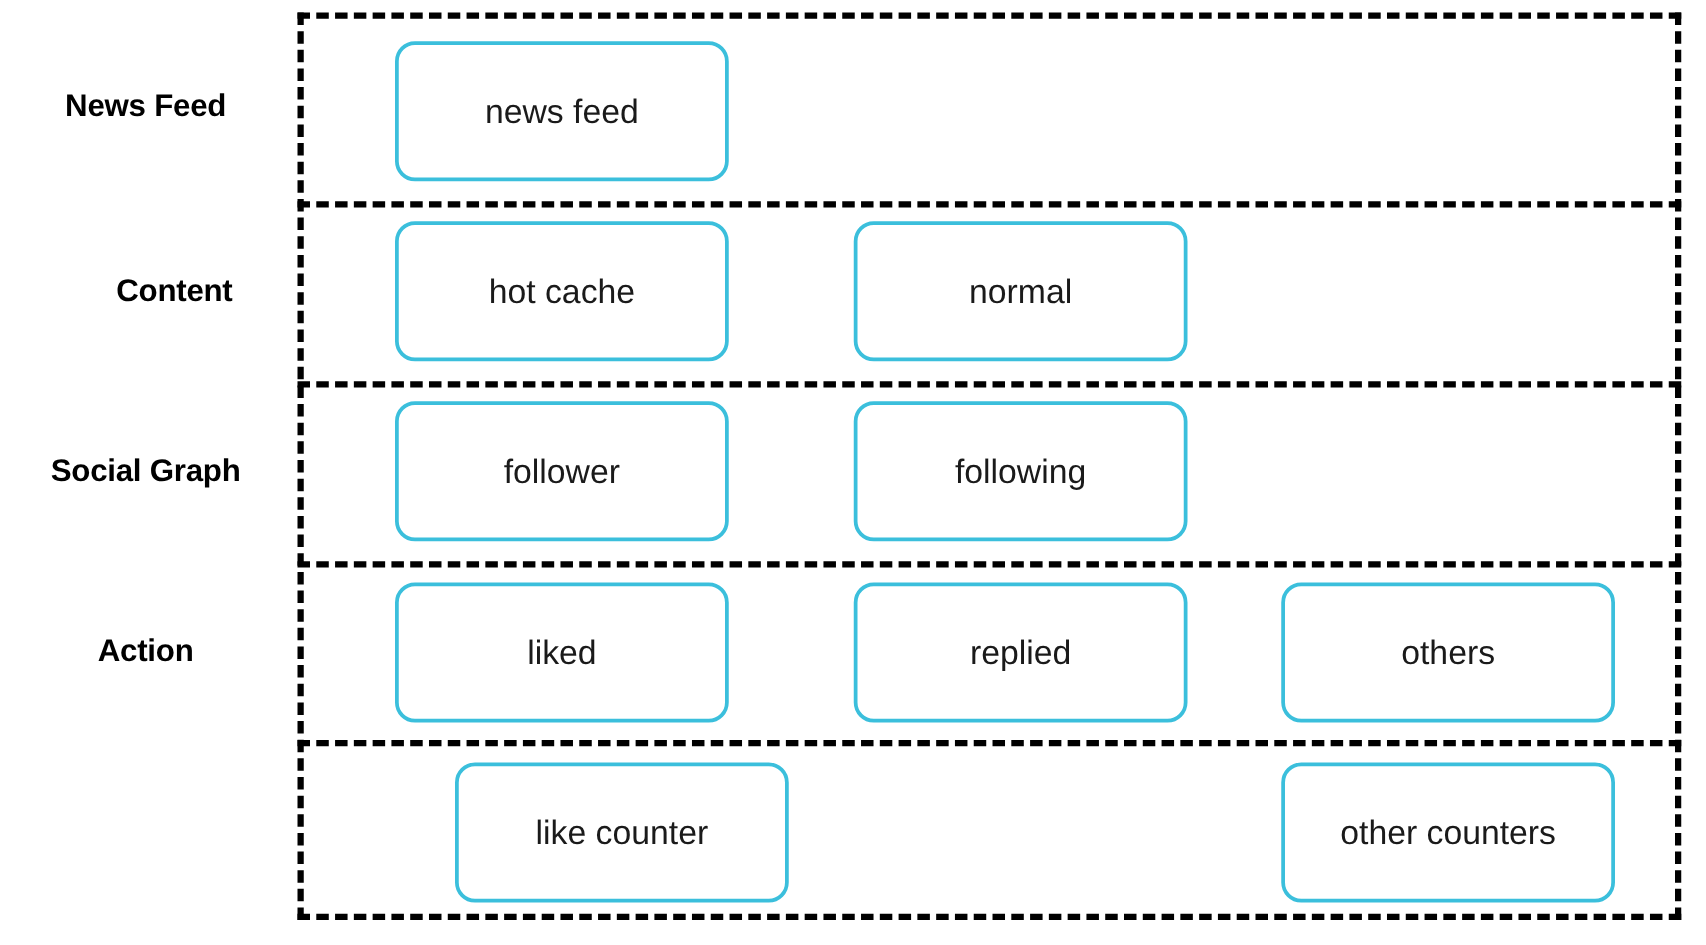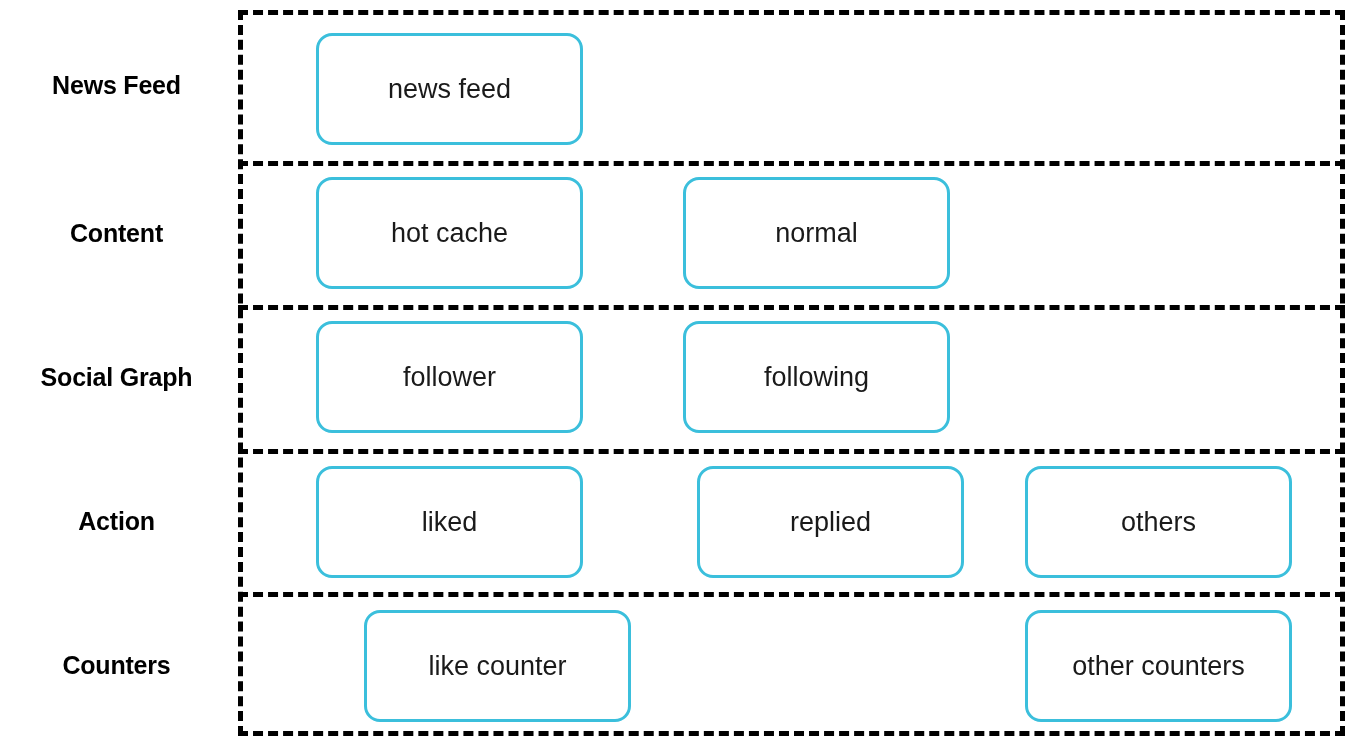--- a/index.html
+++ b/index.html
@@ -79,41 +79,40 @@
     white-space: nowrap;
   }
 </style>
 </head>
 <body>
 
 <div id="diagram">
 
   <div class="label-col">
     <div class="row-label" style="top:55px;height:60px;">News Feed</div>
-    <div class="row-label" style="top:203px;height:60px;">Content</div>
+    <div class="row-label" style="top:203px;height:60px;margin-left:23px;">Content</div>
     <div class="row-label" style="top:347px;height:60px;">Social Graph</div>
     <div class="row-label" style="top:491px;height:60px;">Action</div>
-    <div class="row-label" style="top:635px;height:60px;">Counters</div>
   </div>
 
   <div class="outer-dashed"></div>
 
   <div class="row-divider" style="top:161px;"></div>
   <div class="row-divider" style="top:305px;"></div>
   <div class="row-divider" style="top:449px;"></div>
   <div class="row-divider" style="top:592px;"></div>
 
   <div class="node" style="left:316px;top:33px;width:267px;height:112px;">news feed</div>
 
   <div class="node" style="left:316px;top:177px;width:267px;height:112px;">hot cache</div>
   <div class="node" style="left:683px;top:177px;width:267px;height:112px;">normal</div>
 
   <div class="node" style="left:316px;top:321px;width:267px;height:112px;">follower</div>
   <div class="node" style="left:683px;top:321px;width:267px;height:112px;">following</div>
 
   <div class="node" style="left:316px;top:466px;width:267px;height:112px;">liked</div>
-  <div class="node" style="left:697px;top:466px;width:267px;height:112px;">replied</div>
+  <div class="node" style="left:683px;top:466px;width:267px;height:112px;">replied</div>
   <div class="node" style="left:1025px;top:466px;width:267px;height:112px;">others</div>
 
   <div class="node" style="left:316px;top:610px;width:267px;height:112px;margin-left:48px;">like counter</div>
   <div class="node" style="left:1025px;top:610px;width:267px;height:112px;">other counters</div>
 
 </div>
 
 </body></html>

